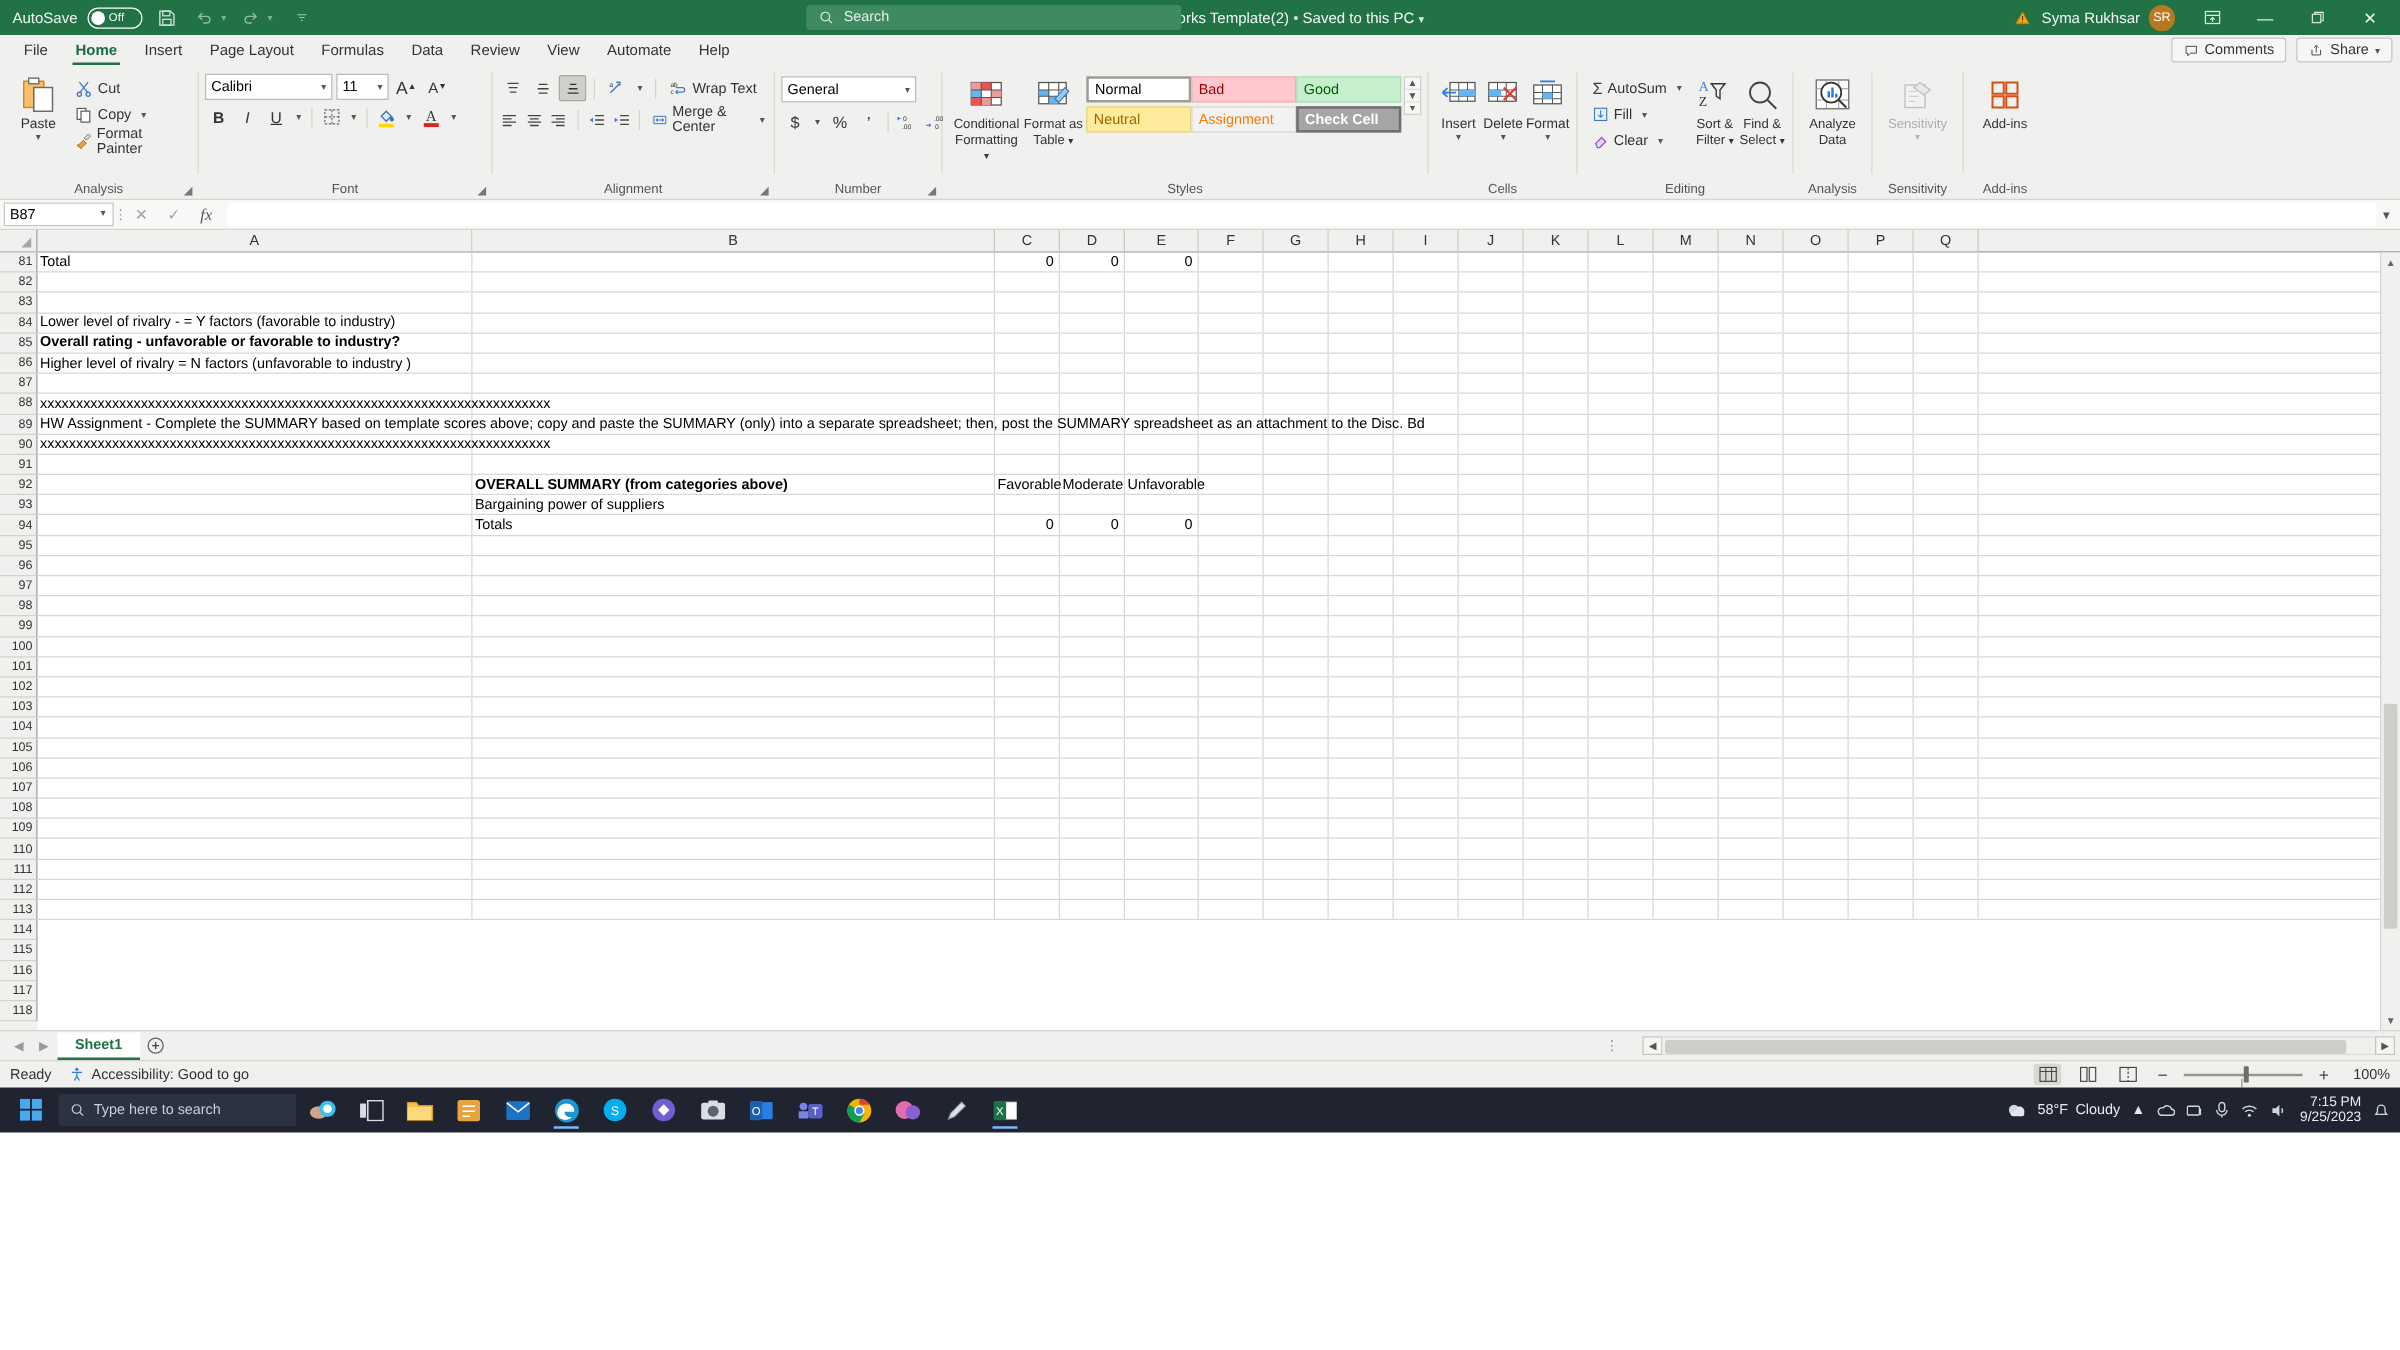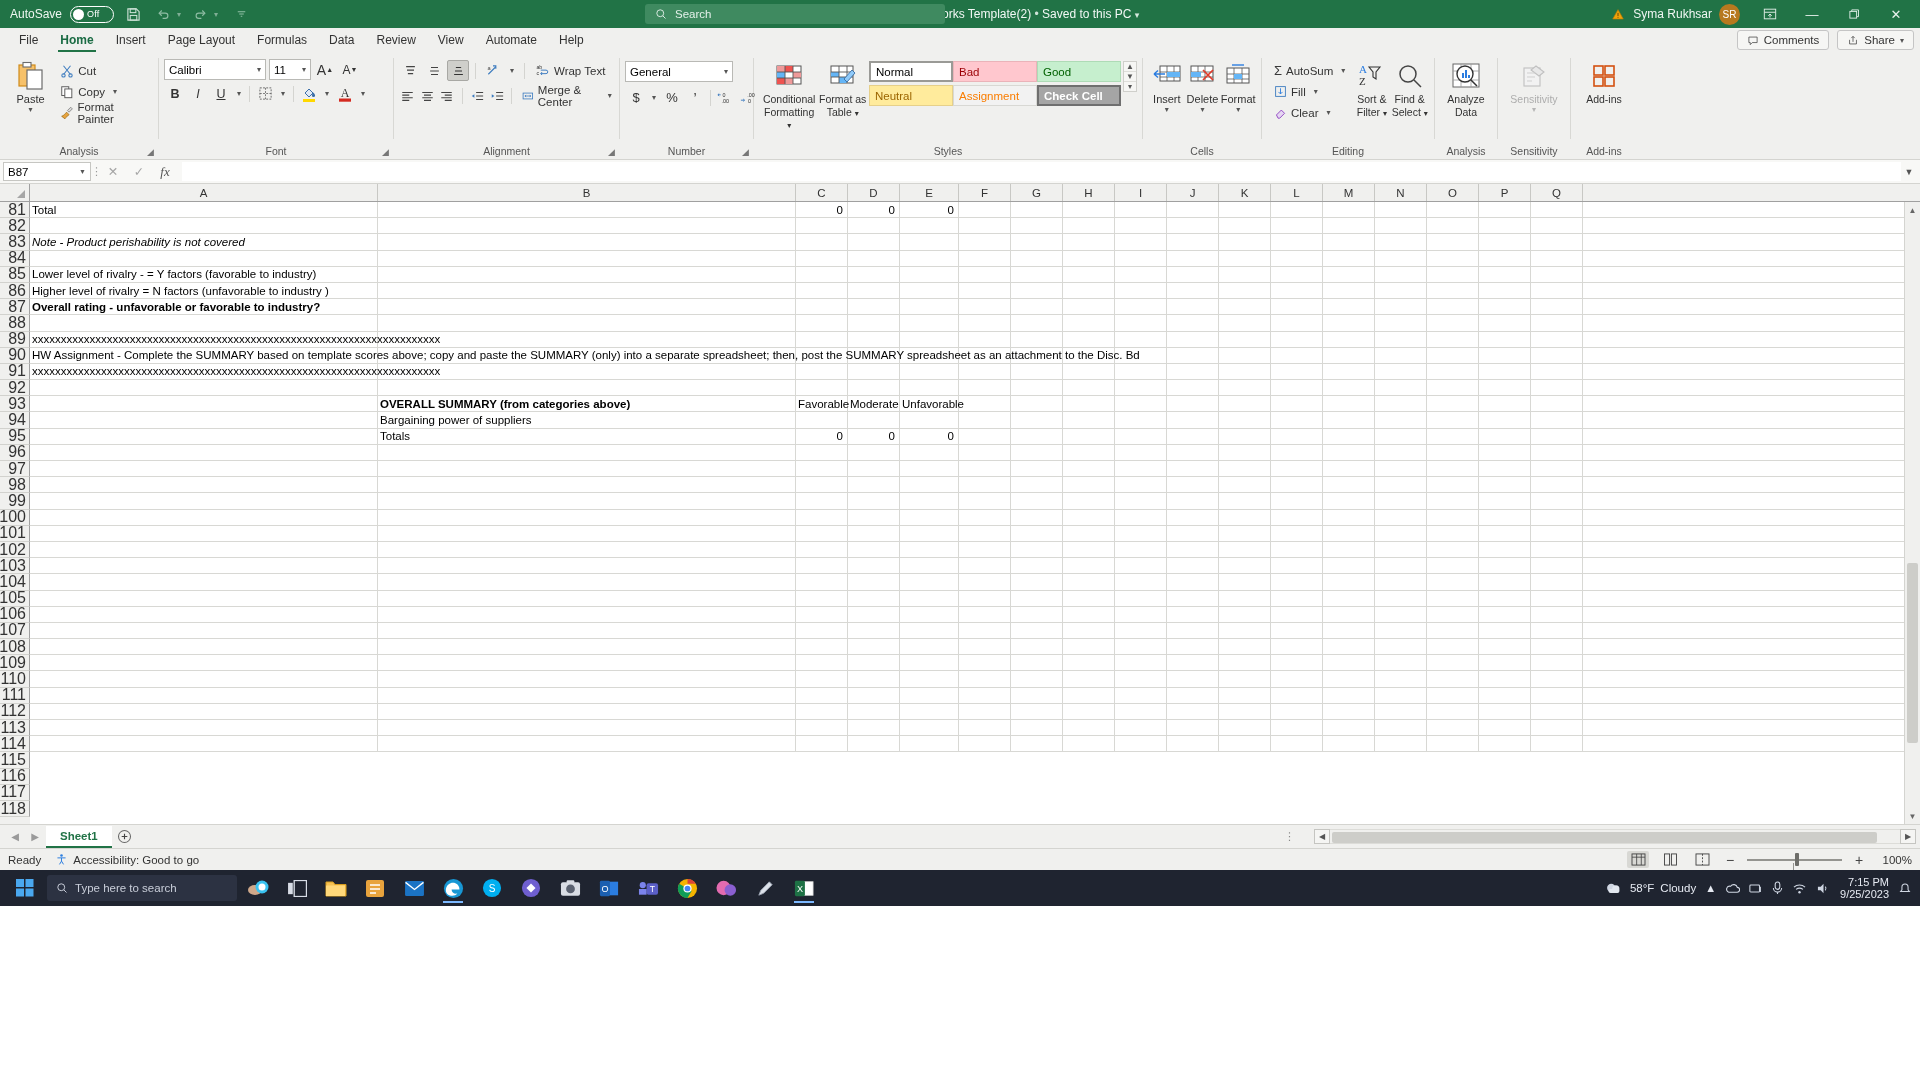--- a/index.html
+++ b/index.html
@@ -164,21 +164,21 @@
   }
   .colhdr {
     border-right: 1px solid #c8c8c4; display: flex; align-items: center; justify-content: center;
     font-size: 11.5px; color: #333; background: #f0f0ee;
   }
   .gridbody { flex: 1; display: flex; overflow: hidden; position: relative; }
   .rowhdr-col { width: 30px; min-width: 30px; background: #f0f0ee; }
   .rowhdr {
     height: 16.2px; border-right: 1px solid #a0a0a0; border-bottom: 1px solid #d2d2ce;
     display: flex; align-items: center; justify-content: flex-end; padding-right: 3px;
-    font-size: 16px; color: #333;
+    font-size: 10px; color: #333;
   }
   .cells-col { flex: 1; position: relative; }
   .grid-row { height: 16.2px; display: flex; border-bottom: 1px solid #d8d8d4; }
   .cell {
     border-right: 1px solid #d8d8d4; font-size: 11.5px; color: #000;
     display: flex; align-items: center; padding: 0 2px; overflow: visible; white-space: nowrap;
   }
   .cell.bold { font-weight: bold; }
   .cell.italic { font-style: italic; }
   .cell.num { justify-content: flex-end; padding-right: 4px; }
@@ -935,39 +935,20 @@
           <div class="cell" style="width: 52px; min-width: 52px;"></div>
           <div class="cell" style="width: 52px; min-width: 52px;"></div>
           <div class="cell" style="width: 52px; min-width: 52px;"></div>
           <div class="cell" style="width: 52px; min-width: 52px;"></div>
           <div class="cell" style="width: 52px; min-width: 52px;"></div>
           <div class="cell" style="width: 52px; min-width: 52px;"></div>
           <div class="cell" style="width: 52px; min-width: 52px;"></div>
           <div class="cell" style="width: 52px; min-width: 52px;"></div>
         </div>
         <div class="grid-row">
-          <div class="cell italic overflow" style="width: 348px; min-width: 348px;">Note - Product perishability is not covered</div>
-          <div class="cell" style="width: 418px; min-width: 418px;"></div>
-          <div class="cell" style="width: 52px; min-width: 52px;"></div>
-          <div class="cell" style="width: 52px; min-width: 52px;"></div>
-          <div class="cell" style="width: 59px; min-width: 59px;"></div>
-          <div class="cell" style="width: 52px; min-width: 52px;"></div>
-          <div class="cell" style="width: 52px; min-width: 52px;"></div>
-          <div class="cell" style="width: 52px; min-width: 52px;"></div>
-          <div class="cell" style="width: 52px; min-width: 52px;"></div>
-          <div class="cell" style="width: 52px; min-width: 52px;"></div>
-          <div class="cell" style="width: 52px; min-width: 52px;"></div>
-          <div class="cell" style="width: 52px; min-width: 52px;"></div>
-          <div class="cell" style="width: 52px; min-width: 52px;"></div>
-          <div class="cell" style="width: 52px; min-width: 52px;"></div>
-          <div class="cell" style="width: 52px; min-width: 52px;"></div>
-          <div class="cell" style="width: 52px; min-width: 52px;"></div>
-          <div class="cell" style="width: 52px; min-width: 52px;"></div>
-        </div>
-        <div class="grid-row">
           <div class="cell" style="width: 348px; min-width: 348px;"></div>
           <div class="cell" style="width: 418px; min-width: 418px;"></div>
           <div class="cell" style="width: 52px; min-width: 52px;"></div>
           <div class="cell" style="width: 52px; min-width: 52px;"></div>
           <div class="cell" style="width: 59px; min-width: 59px;"></div>
           <div class="cell" style="width: 52px; min-width: 52px;"></div>
           <div class="cell" style="width: 52px; min-width: 52px;"></div>
           <div class="cell" style="width: 52px; min-width: 52px;"></div>
           <div class="cell" style="width: 52px; min-width: 52px;"></div>
           <div class="cell" style="width: 52px; min-width: 52px;"></div>
@@ -992,40 +973,40 @@
           <div class="cell" style="width: 52px; min-width: 52px;"></div>
           <div class="cell" style="width: 52px; min-width: 52px;"></div>
           <div class="cell" style="width: 52px; min-width: 52px;"></div>
           <div class="cell" style="width: 52px; min-width: 52px;"></div>
           <div class="cell" style="width: 52px; min-width: 52px;"></div>
           <div class="cell" style="width: 52px; min-width: 52px;"></div>
           <div class="cell" style="width: 52px; min-width: 52px;"></div>
           <div class="cell" style="width: 52px; min-width: 52px;"></div>
         </div>
         <div class="grid-row">
+          <div class="cell bold overflow" style="width: 348px; min-width: 348px;">Overall rating  - unfavorable or favorable to industry?</div>
+          <div class="cell" style="width: 418px; min-width: 418px;"></div>
+          <div class="cell" style="width: 52px; min-width: 52px;"></div>
+          <div class="cell" style="width: 52px; min-width: 52px;"></div>
+          <div class="cell" style="width: 59px; min-width: 59px;"></div>
+          <div class="cell" style="width: 52px; min-width: 52px;"></div>
+          <div class="cell" style="width: 52px; min-width: 52px;"></div>
+          <div class="cell" style="width: 52px; min-width: 52px;"></div>
+          <div class="cell" style="width: 52px; min-width: 52px;"></div>
+          <div class="cell" style="width: 52px; min-width: 52px;"></div>
+          <div class="cell" style="width: 52px; min-width: 52px;"></div>
+          <div class="cell" style="width: 52px; min-width: 52px;"></div>
+          <div class="cell" style="width: 52px; min-width: 52px;"></div>
+          <div class="cell" style="width: 52px; min-width: 52px;"></div>
+          <div class="cell" style="width: 52px; min-width: 52px;"></div>
+          <div class="cell" style="width: 52px; min-width: 52px;"></div>
+          <div class="cell" style="width: 52px; min-width: 52px;"></div>
+        </div>
+        <div class="grid-row">
           <div class="cell overflow" style="width: 348px; min-width: 348px;">Higher level of rivalry  = N factors (unfavorable to industry )</div>
-          <div class="cell" style="width: 418px; min-width: 418px;"></div>
-          <div class="cell" style="width: 52px; min-width: 52px;"></div>
-          <div class="cell" style="width: 52px; min-width: 52px;"></div>
-          <div class="cell" style="width: 59px; min-width: 59px;"></div>
-          <div class="cell" style="width: 52px; min-width: 52px;"></div>
-          <div class="cell" style="width: 52px; min-width: 52px;"></div>
-          <div class="cell" style="width: 52px; min-width: 52px;"></div>
-          <div class="cell" style="width: 52px; min-width: 52px;"></div>
-          <div class="cell" style="width: 52px; min-width: 52px;"></div>
-          <div class="cell" style="width: 52px; min-width: 52px;"></div>
-          <div class="cell" style="width: 52px; min-width: 52px;"></div>
-          <div class="cell" style="width: 52px; min-width: 52px;"></div>
-          <div class="cell" style="width: 52px; min-width: 52px;"></div>
-          <div class="cell" style="width: 52px; min-width: 52px;"></div>
-          <div class="cell" style="width: 52px; min-width: 52px;"></div>
-          <div class="cell" style="width: 52px; min-width: 52px;"></div>
-        </div>
-        <div class="grid-row">
-          <div class="cell bold overflow" style="width: 348px; min-width: 348px;">Overall rating  - unfavorable or favorable to industry?</div>
           <div class="cell" style="width: 418px; min-width: 418px;"></div>
           <div class="cell" style="width: 52px; min-width: 52px;"></div>
           <div class="cell" style="width: 52px; min-width: 52px;"></div>
           <div class="cell" style="width: 59px; min-width: 59px;"></div>
           <div class="cell" style="width: 52px; min-width: 52px;"></div>
           <div class="cell" style="width: 52px; min-width: 52px;"></div>
           <div class="cell" style="width: 52px; min-width: 52px;"></div>
           <div class="cell" style="width: 52px; min-width: 52px;"></div>
           <div class="cell" style="width: 52px; min-width: 52px;"></div>
           <div class="cell" style="width: 52px; min-width: 52px;"></div>

